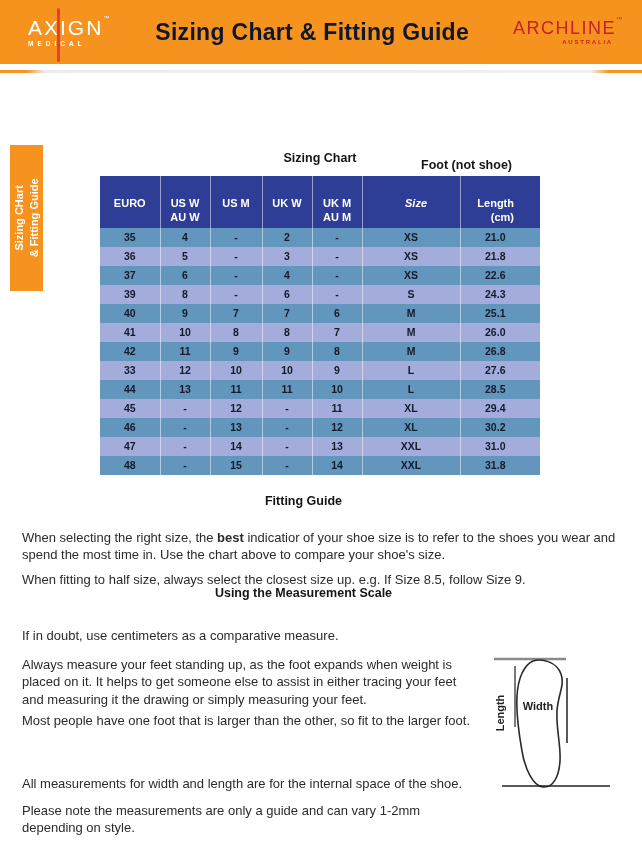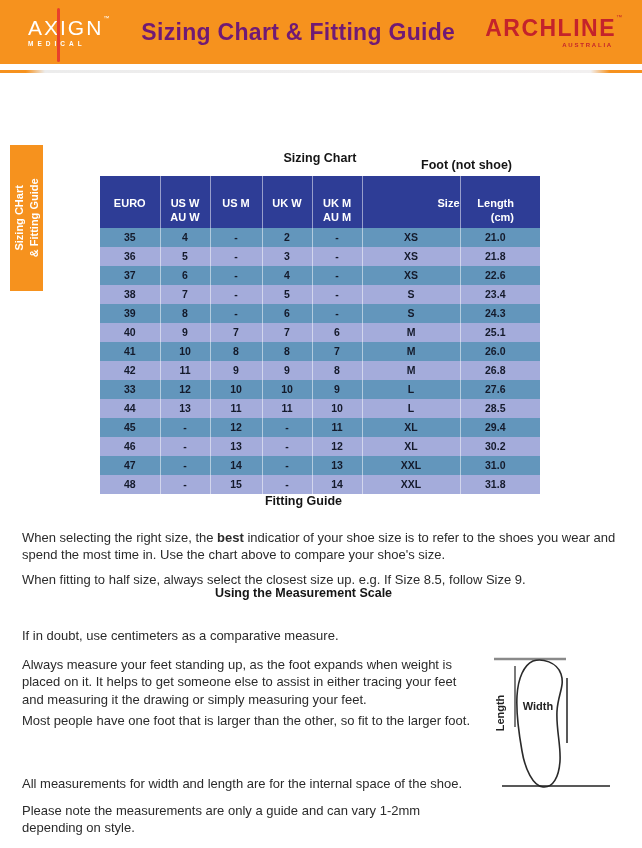--- a/index.html
+++ b/index.html
@@ -13,24 +13,24 @@
     background:var(--orange,#F6921E);
     display:flex;align-items:center;justify-content:space-between;
   }
   .axign{position:relative;margin-left:28px;color:#fff;line-height:1;}
   .axign-name{font-size:21px;letter-spacing:2px;font-weight:400;}
   .axign-tm{font-size:6px;vertical-align:top;position:relative;top:-2px;}
   .axign-sub{font-size:6.5px;font-weight:bold;letter-spacing:4px;margin-top:3px;}
   .axign-line{position:absolute;left:29px;top:-9px;width:2.5px;height:54px;
     background:var(--axign-red,#E8402C);border-radius:2px;}
   .banner-title{
-    flex:1;text-align:center;color:#701a75;font-weight:bold;font-size:23px;letter-spacing:.3px;
+    flex:1;text-align:center;color:#0f172a;font-weight:bold;font-size:23px;letter-spacing:.3px;
   }
   .archline{margin-right:20px;text-align:right;color:var(--arch-red,#C4232B);line-height:1;}
-  .arch-name{font-size:23px;font-weight:bold;letter-spacing:1.5px;}
+  .arch-name{font-size:18px;font-weight:normal;letter-spacing:1.5px;}
   .arch-tm{font-size:6px;vertical-align:top;position:relative;top:-3px;}
   .arch-sub{font-size:6px;font-weight:bold;letter-spacing:1.8px;margin-top:2px;padding-right:9px;}
   .rule{
     position:absolute;left:0;top:70px;width:642px;height:3px;
     background:linear-gradient(to right,
       var(--orange,#F6921E) 0%,var(--orange,#F6921E) 4%,
       #ececec 7%,#f2f0f0 92%,
       var(--orange,#F6921E) 95%,var(--orange,#F6921E) 100%);
   }
   
@@ -56,21 +56,21 @@
   .size-table{
     position:absolute;left:100px;top:176px;width:440px;
     border-collapse:collapse;table-layout:fixed;
   }
   .size-table thead th{
     background:var(--tbl-header,#2E3D96);color:#fff;
     font-size:11px;font-weight:bold;line-height:1.3;
     vertical-align:top;padding:20px 0 3px;height:34px;box-sizing:border-box;
     text-align:center;
   }
-  .size-table thead th:nth-child(6){text-align:right;padding-left:10px;}
+  .size-table thead th:nth-child(6){text-align:center;padding-left:10px;font-style:italic;}
   .size-table thead th:nth-child(7){text-align:right;padding-right:26px;}
   .size-table tbody td{
     height:19px;padding:0;text-align:center;
     font-size:10.5px;font-weight:bold;color:#141a2b;
   }
   .size-table tbody td:nth-child(7){padding-right:10px;}
   .size-table tbody tr:nth-child(odd){background:var(--row-blue,#6396BC);}
   .size-table tbody tr:nth-child(even){background:var(--row-purple,#A4ACDB);}
   .size-table th + th, .size-table td + td{border-left:1px solid rgba(255,255,255,.5);}
   
@@ -176,29 +176,20 @@
       <tr>
         <td>37</td>
         <td>6</td>
         <td>-</td>
         <td>4</td>
         <td>-</td>
         <td>XS</td>
         <td>22.6</td>
       </tr>
       <tr>
-        <td>38</td>
-        <td>7</td>
-        <td>-</td>
-        <td>5</td>
-        <td>-</td>
-        <td>S</td>
-        <td>23.4</td>
-      </tr>
-      <tr>
         <td>39</td>
         <td>8</td>
         <td>-</td>
         <td>6</td>
         <td>-</td>
         <td>S</td>
         <td>24.3</td>
       </tr>
       <tr>
         <td>40</td>

